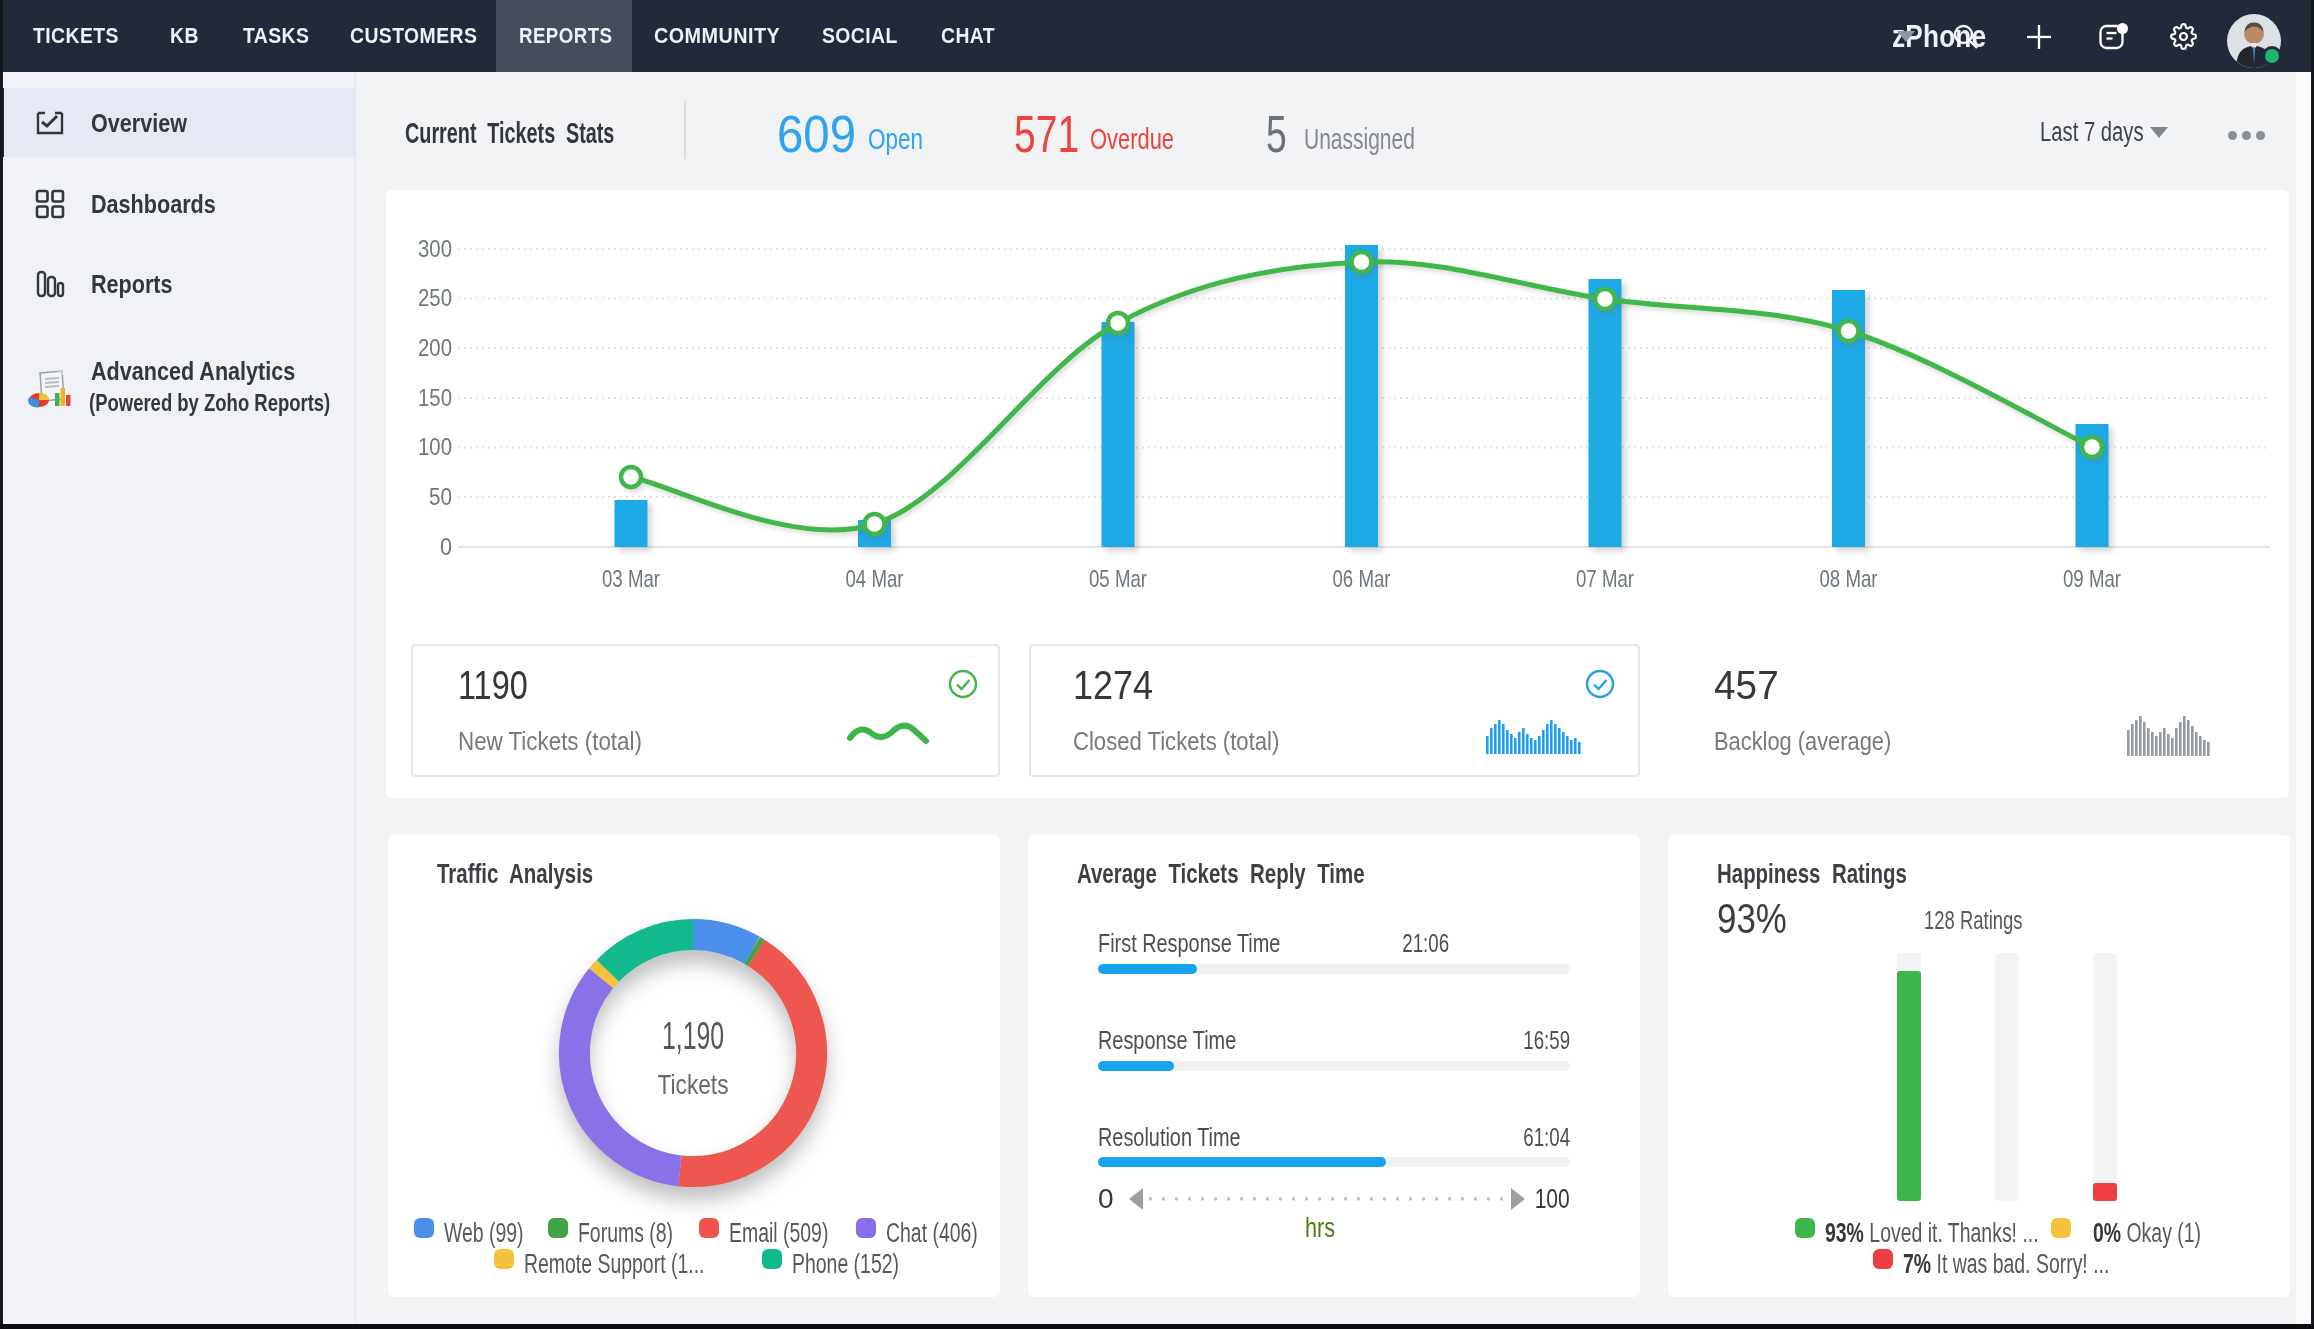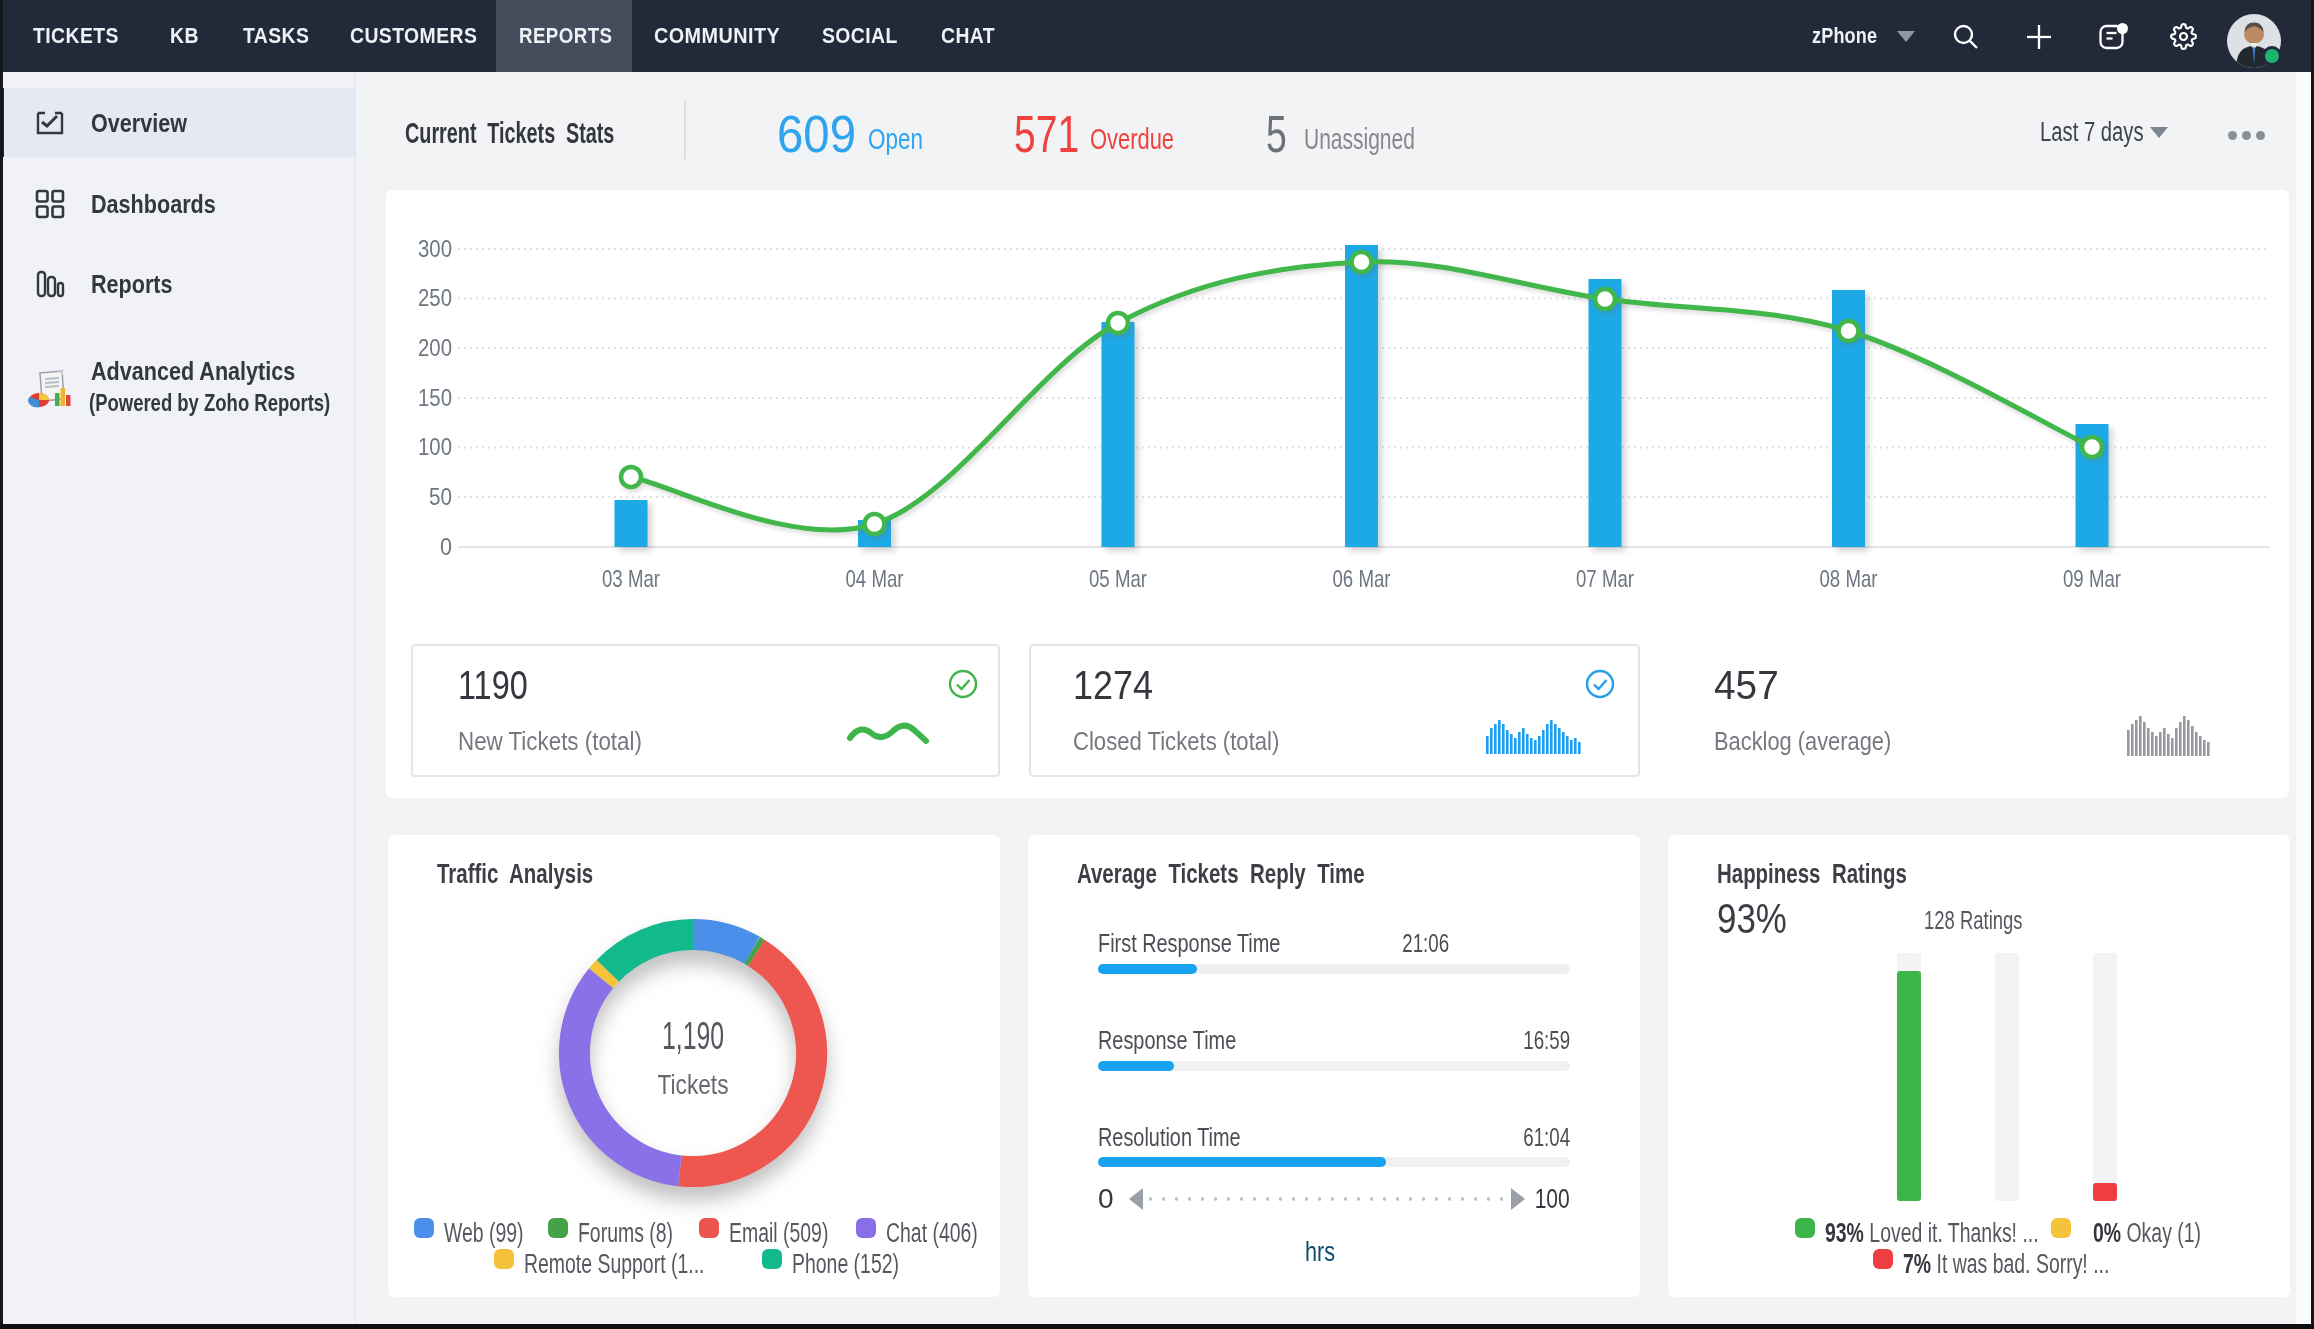--- a/index.html
+++ b/index.html
@@ -34,21 +34,21 @@
 
 <div id="nav">
   <div class="navitem" style="left:33px;"><span class="cx">TICKETS</span></div>
   <div class="navitem" style="left:170px;"><span class="cx">KB</span></div>
   <div class="navitem" style="left:243px;"><span class="cx">TASKS</span></div>
   <div class="navitem" style="left:350px;"><span class="cx">CUSTOMERS</span></div>
   <div class="navitem navtab" style="left:496px;"><span class="cx" style="transform:scaleX(0.85);">REPORTS</span></div>
   <div class="navitem" style="left:654px;"><span class="cx" style="transform:scaleX(0.9);">COMMUNITY</span></div>
   <div class="navitem" style="left:822px;"><span class="cx">SOCIAL</span></div>
   <div class="navitem" style="left:941px;"><span class="cx">CHAT</span></div>
-  <div class="navitem" style="left:1812px; font-size:22px; letter-spacing:0.2px;"><span class="cx" style="transform:scaleX(0.82);">zPhone</span></div>
+  <div class="navitem" style="left:1892px; font-size:32px; letter-spacing:0.2px;"><span class="cx" style="transform:scaleX(0.82);">zPhone</span></div>
   <span class="caret abs" style="left:1897px; top:31px;"></span>
   <svg class="abs" style="left:1953px; top:24px;" width="26" height="26" viewBox="0 0 26 26" fill="none" stroke="#ffffff" stroke-width="2.4">
     <circle cx="10.5" cy="10.5" r="8.5"></circle>
       <line x1="17" y1="17" x2="24" y2="24"></line>
   </svg>
   <svg class="abs" style="left:2026px; top:24px;" width="26" height="26" viewBox="0 0 26 26" stroke="#ffffff" stroke-width="2.3">
     <line x1="13" y1="1" x2="13" y2="25"></line>
       <line x1="1" y1="13" x2="25" y2="13"></line>
   </svg>
   <svg class="abs" style="left:2099px; top:23px;" width="30" height="28" viewBox="0 0 30 28" fill="none">
@@ -323,21 +323,21 @@
 </div>
 <div class="abs" style="left:1098px; top:1183px; width:472px; height:34px; font-size:28px; color:#34373d;">
   <span style="position:absolute; left:0; top:0;">0</span>
   <span class="cx" style="position:absolute; right:0; top:0; transform:scaleX(0.75); transform-origin:100% 50%;">100</span>
   <svg style="position:absolute; left:31px; top:5px;" width="396" height="22" viewBox="0 0 396 22">
     <path d="M14 0 L0 11 L14 22 Z" fill="#9aa0a6"></path>
     <line x1="20" y1="11" x2="376" y2="11" stroke="#b9bec4" stroke-width="3" stroke-dasharray="3 10"></line>
     <path d="M382 0 L396 11 L382 22 Z" fill="#9aa0a6"></path>
   </svg>
 </div>
-<div class="abs" style="left:1305px; top:1213px; font-size:27px; color:#0c4a6e;margin-top:24px;"><span class="cx" style="transform:scaleX(0.8);">hrs</span></div>
+<div class="abs" style="left:1305px; top:1213px; font-size:27px; color:#4d7c0f;"><span class="cx" style="transform:scaleX(0.8);">hrs</span></div>
 
 <div class="ctitle" style="left:1717px; top:858px;">Happiness Ratings</div>
 <div class="abs cx" style="left:1717px; top:895px; font-size:42px; color:#393c42; transform:scaleX(0.83);">93%</div>
 <div class="abs cx" style="left:1924px; top:905px; font-size:26px; color:#55585e; transform:scaleX(0.71);">128 Ratings</div>
 <div class="abs" style="left:1897px; top:953px; width:24px; height:248px; background:#f3f3f3; border-radius:3px;">
   <div style="position:absolute; left:0; bottom:0; width:24px; height:230px; background:#3cb54a; border-radius:3px;"></div>
 </div>
 <div class="abs" style="left:1995px; top:953px; width:24px; height:248px; background:#f3f3f3; border-radius:3px;"></div>
 <div class="abs" style="left:2093px; top:953px; width:24px; height:248px; background:#f3f3f3; border-radius:3px;">
   <div style="position:absolute; left:0; bottom:0; width:24px; height:18px; background:#ef3e42; border-radius:3px;"></div>

